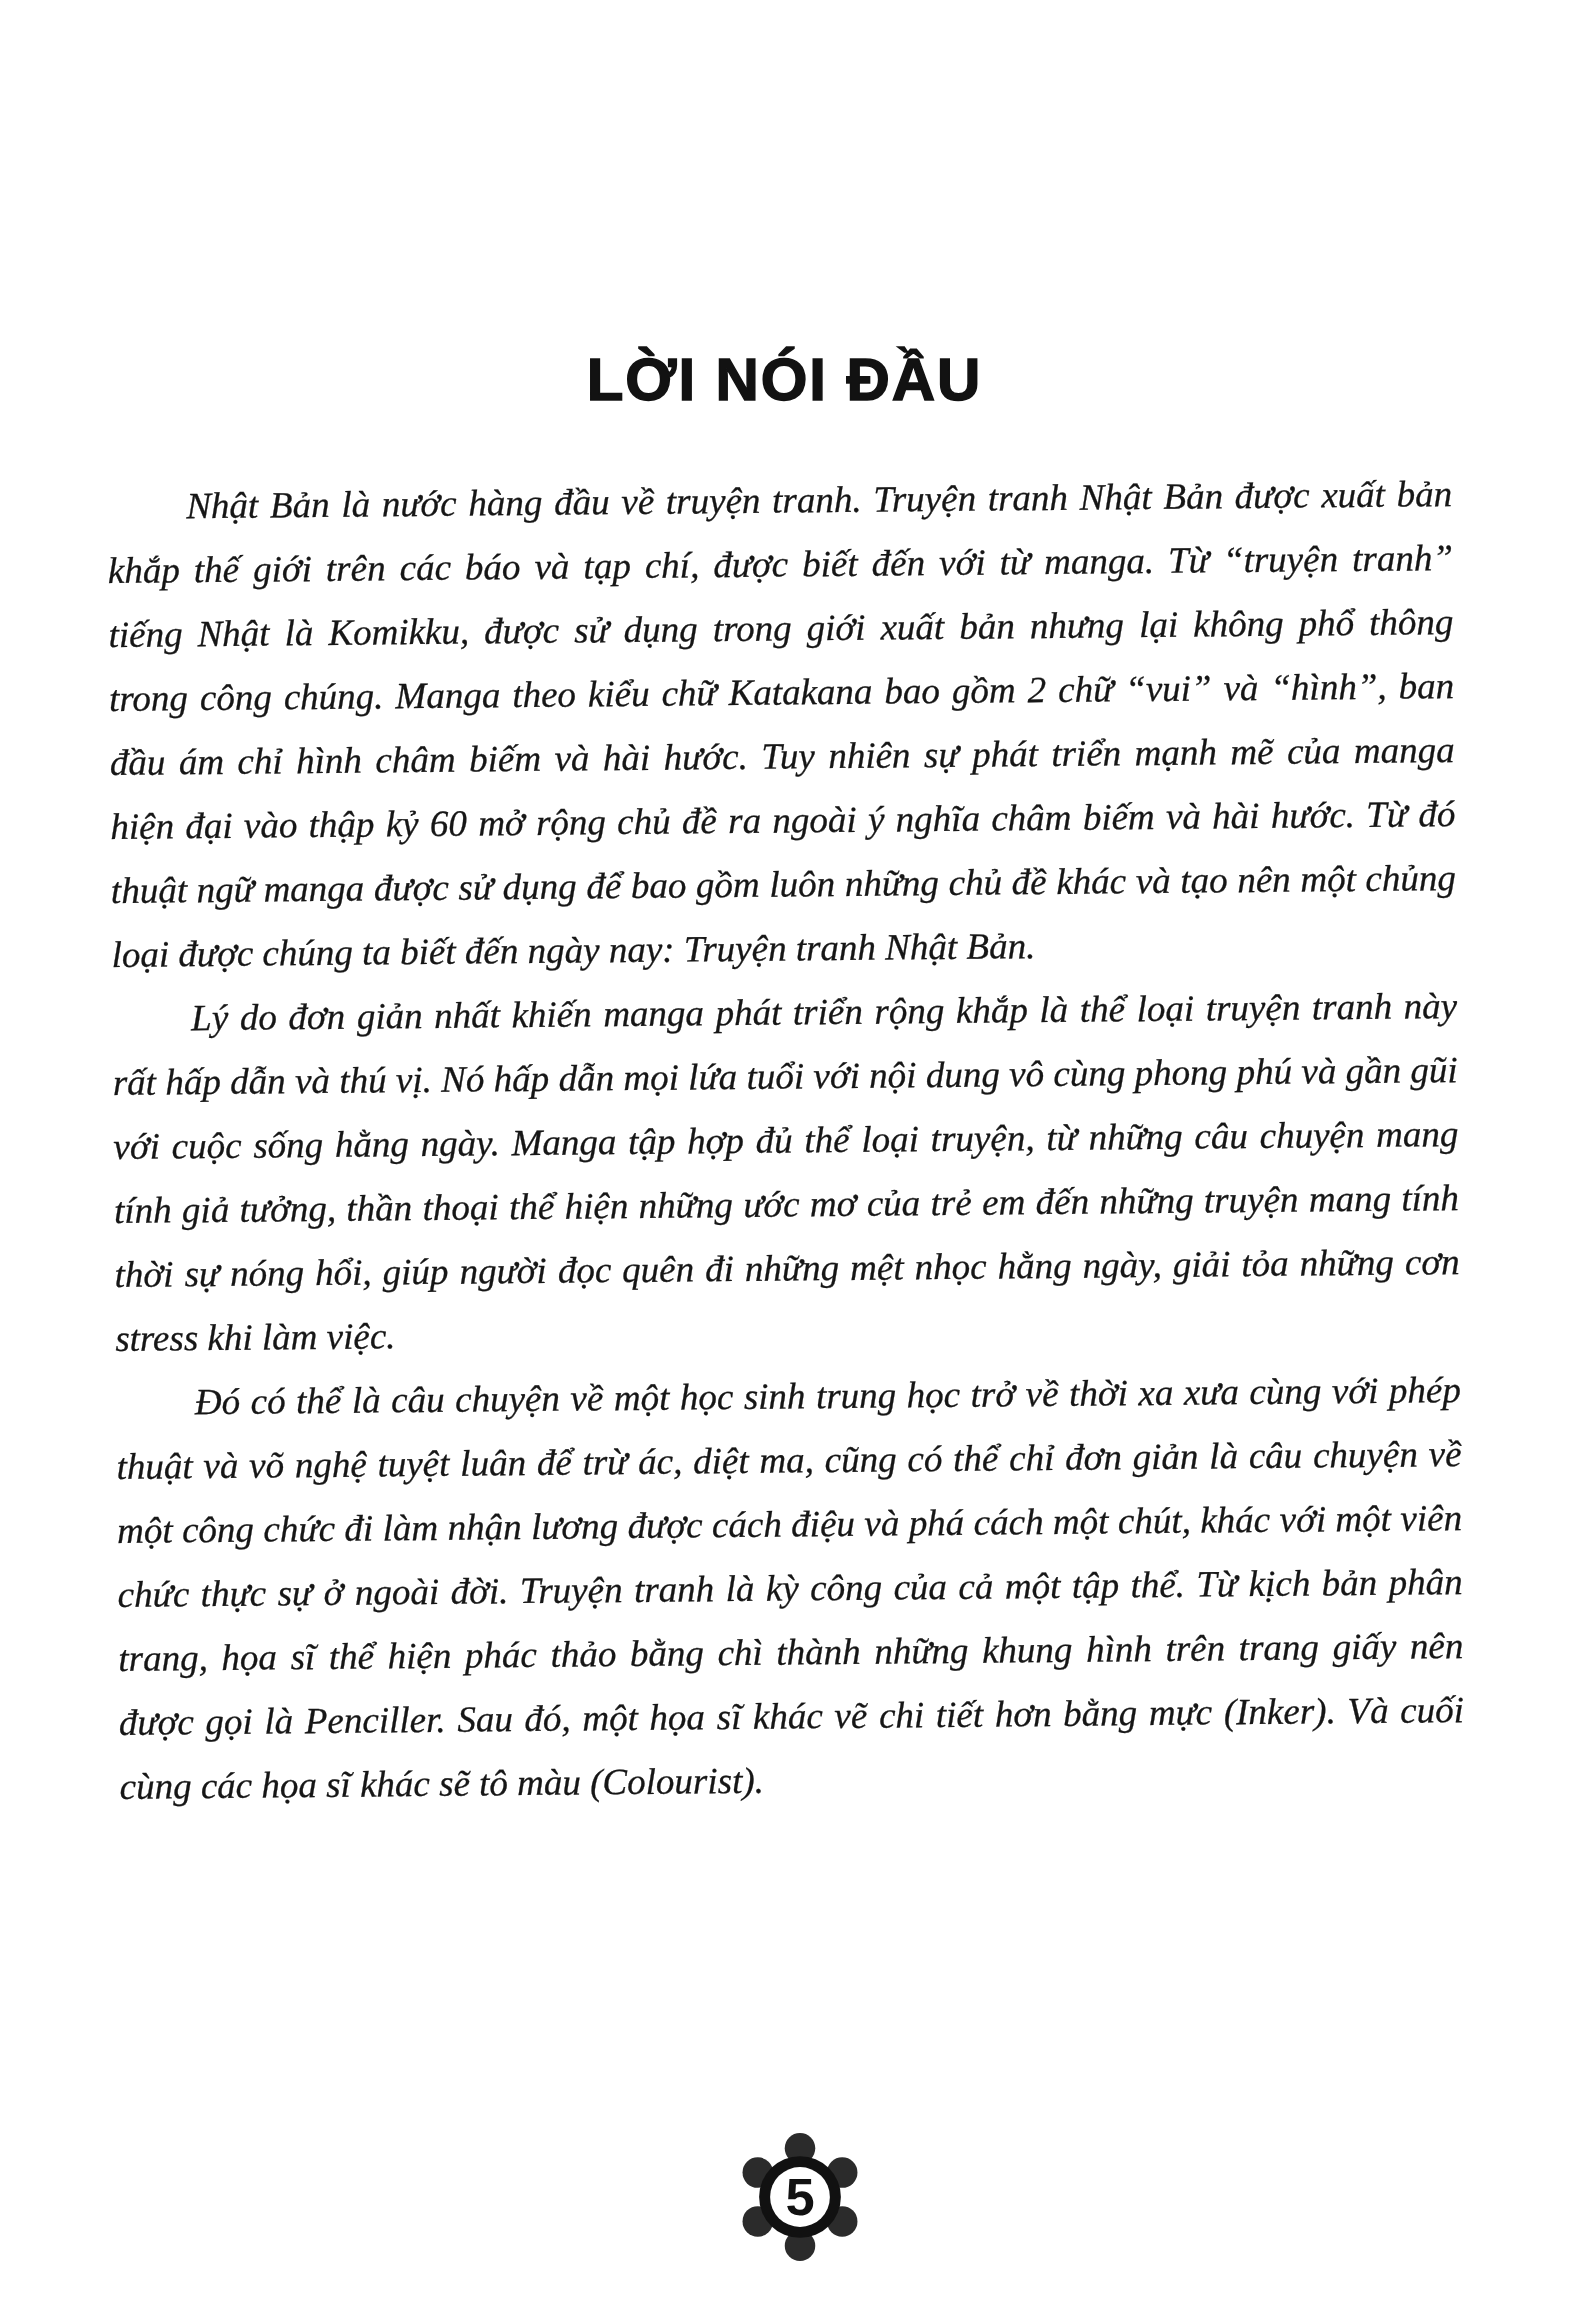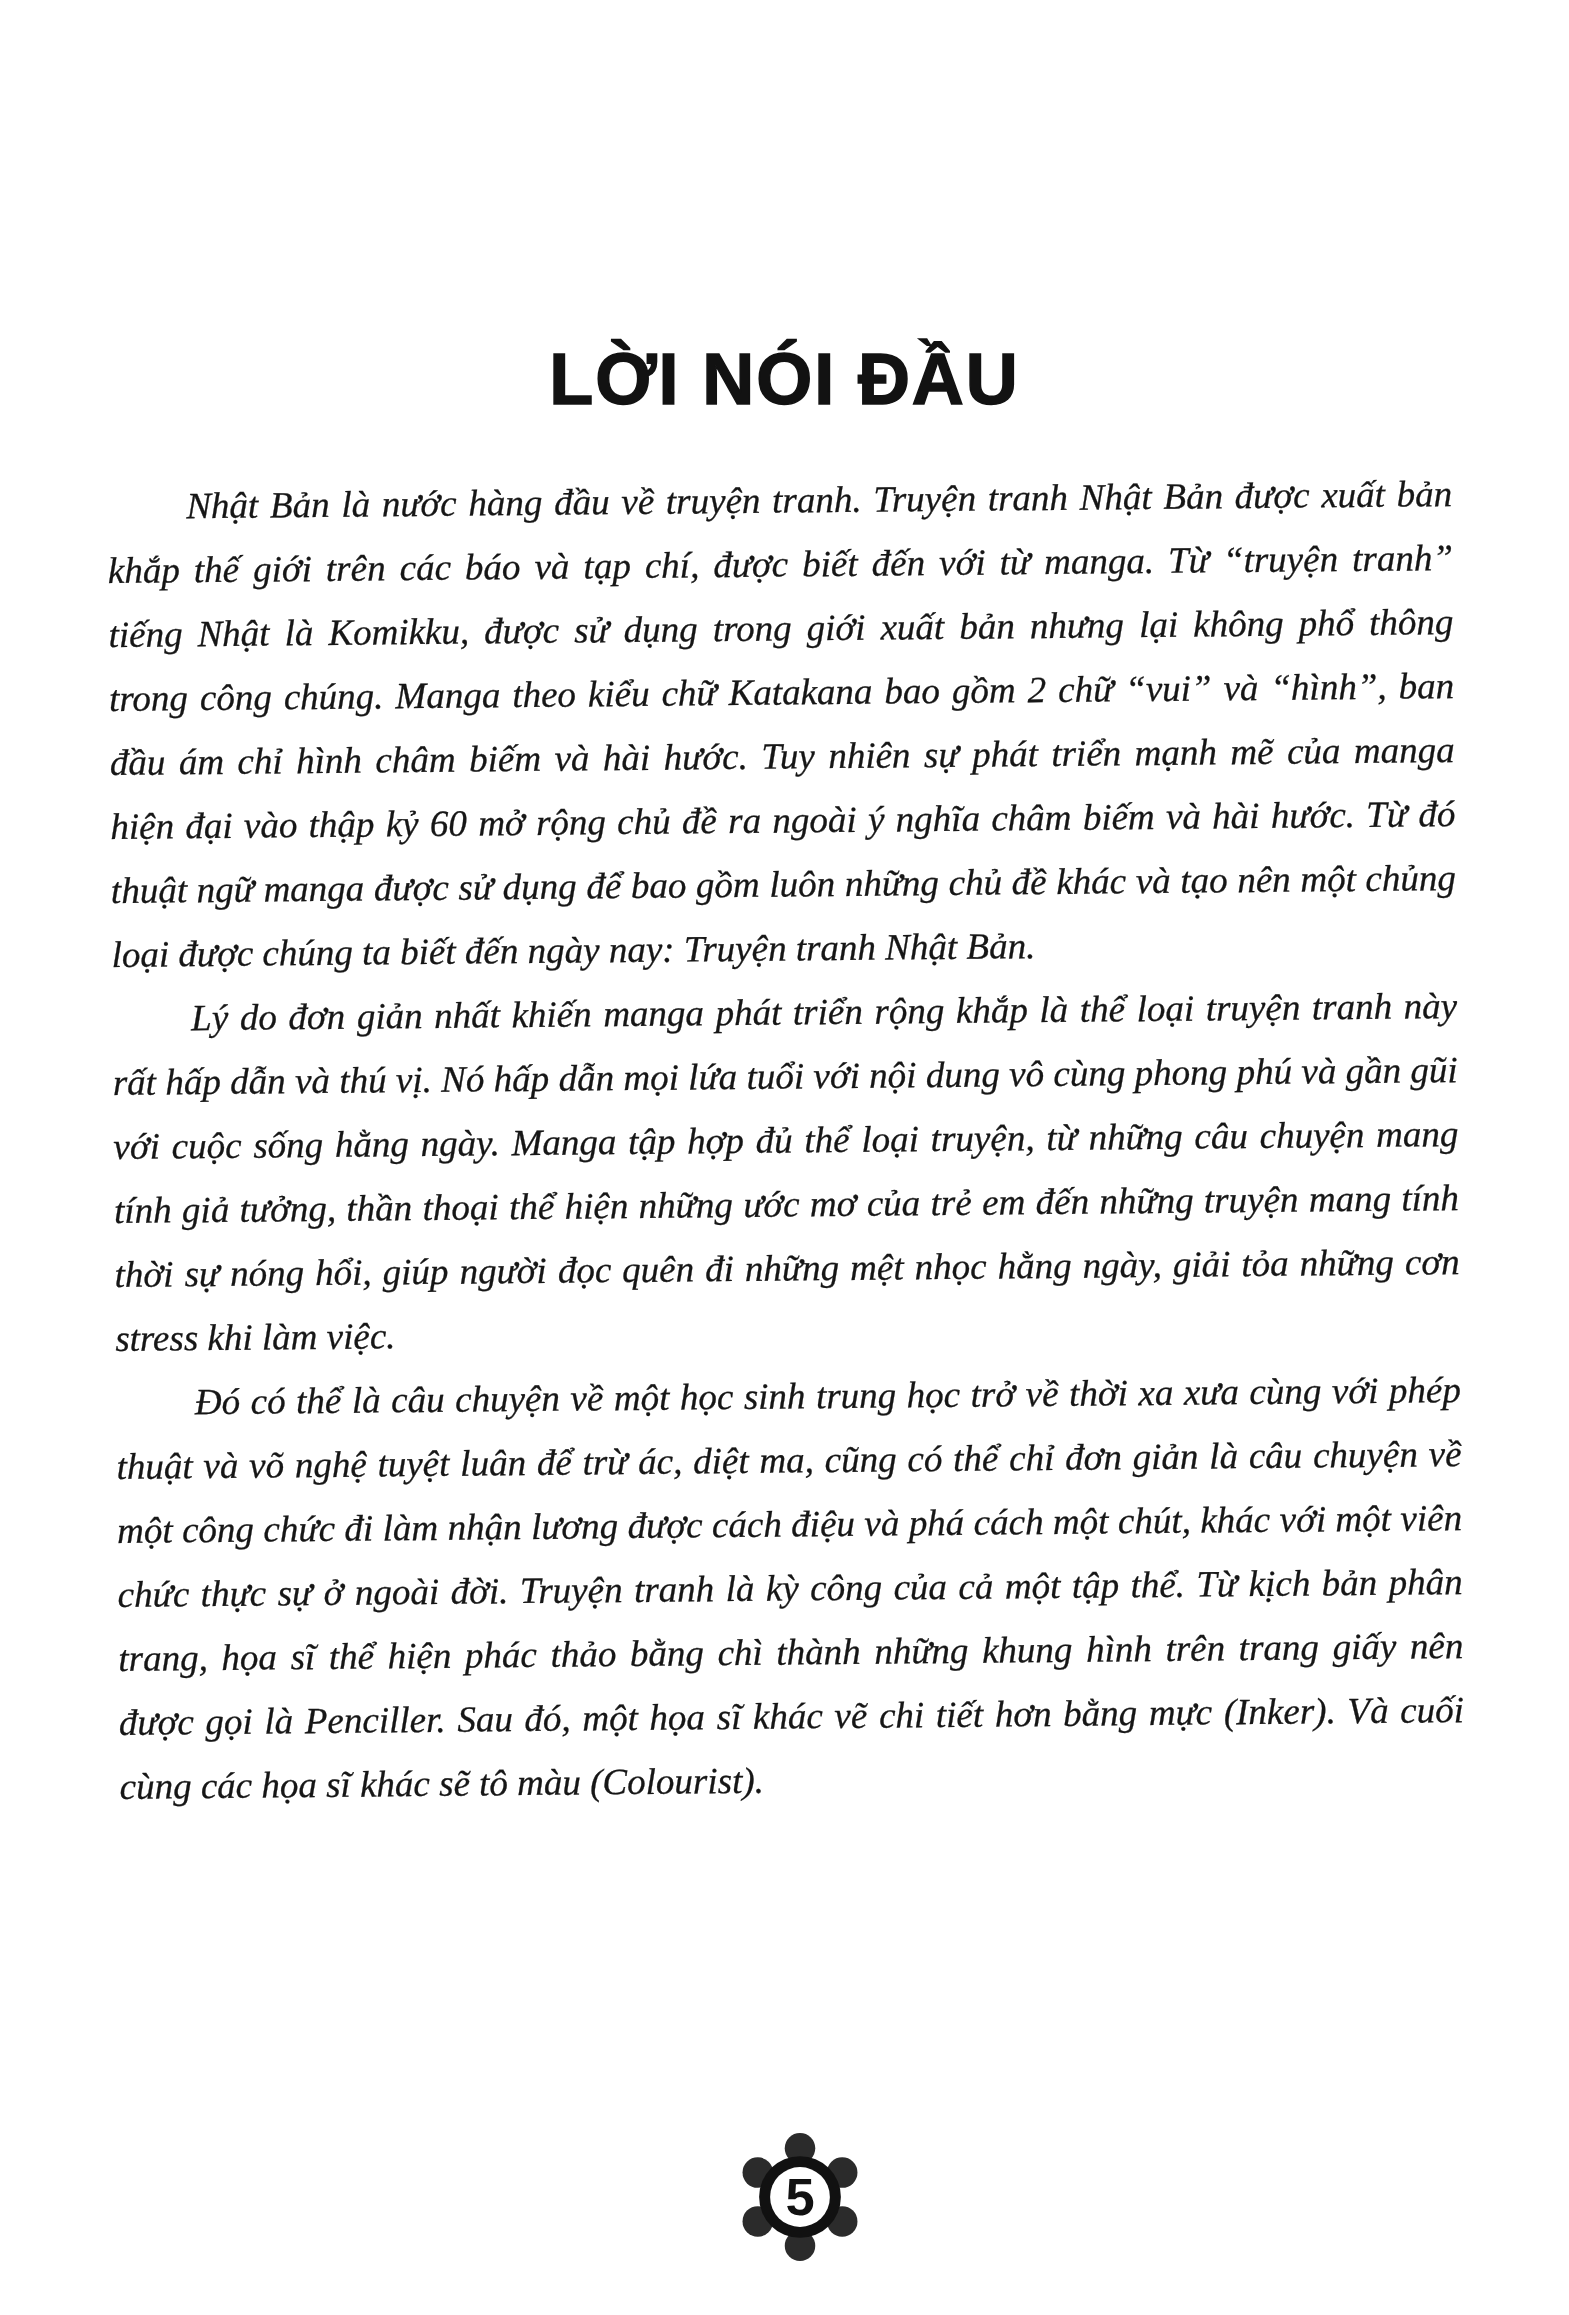--- a/index.html
+++ b/index.html
@@ -18,21 +18,21 @@
   }
   .title {
     position: absolute;
     top: 345px;
     left: 0;
     width: 100%;
     margin: 0;
     text-align: center;
     font-family: "Liberation Sans", "DejaVu Sans", sans-serif;
     font-weight: 800;
-    font-size: 72px;
+    font-size: 60px;
     line-height: 69px;
     letter-spacing: 1.9px;
     color: #121212;
     -webkit-text-stroke: 1.5px #121212;
   }
   .body-text {
     position: absolute;
     top: 475px;
     left: 107px;
     width: 1345px;

